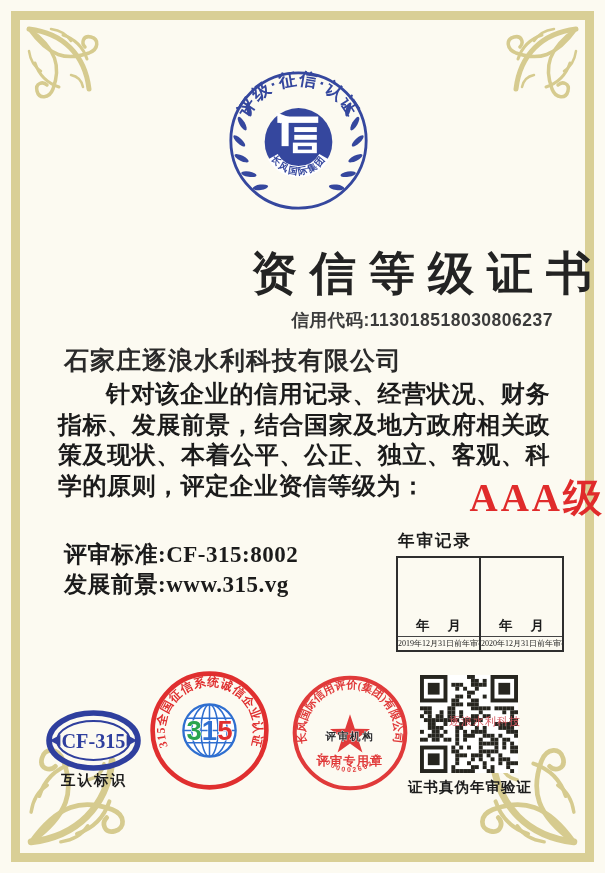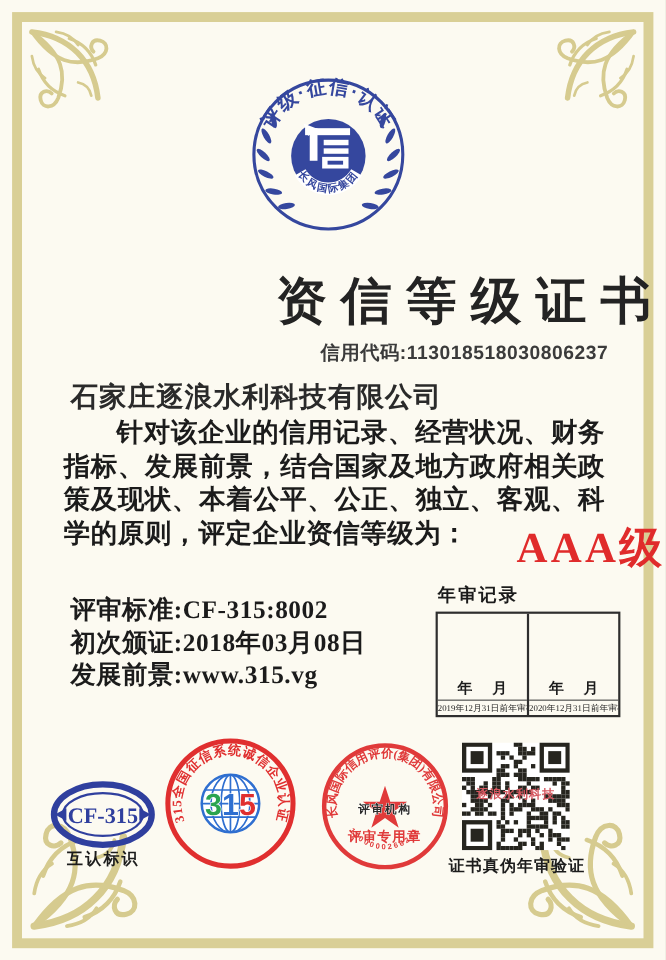--- a/index.html
+++ b/index.html
@@ -59,22 +59,22 @@
 
   .cf315{position:absolute;left:45px;top:708px;width:97px;height:65px;}
   .cf-caption{position:absolute;left:40px;top:771px;width:108px;text-align:center;
       font-size:14.5px;font-weight:bold;letter-spacing:2px;color:#1c1c1c;}
   .globe{position:absolute;left:148px;top:669px;width:123px;height:123px;}
   .seal{position:absolute;left:289px;top:672px;width:122px;height:122px;}
 
   .qr-wrap{position:absolute;left:420px;top:675px;width:98px;height:98px;}
   .qr-wrap svg{width:98px;height:98px;display:block;}
   .qr-overlay{position:absolute;left:0;top:39px;width:100%;text-align:center;
-      font-size:11px;font-weight:bold;color:#d4565e;letter-spacing:1px;
-      font-family:"Liberation Sans","DejaVu Sans",sans-serif;}
+      font-size:11px;font-weight:normal;color:#d4565e;letter-spacing:1px;
+      font-family:"Liberation Sans","DejaVu Sans",sans-serif;padding-left:16px;}
   .qr-caption{position:absolute;left:408px;top:778px;width:160px;text-align:left;
       font-size:14.5px;font-weight:bold;letter-spacing:1px;color:#1c1c1c;}
 </style>
 </head>
 <body>
 
 <div class="page">
 
   <div class="frame"></div>
 
@@ -175,21 +175,20 @@
   <div class="credit-code"><span>信用代码:</span><span>113018518030806237</span></div>
 
   <div class="company">石家庄逐浪水利科技有限公司</div>
 
   <div class="body-text">针对该企业的信用记录、经营状况、财务指标、发展前景，结合国家及地方政府相关政策及现状、本着公平、公正、独立、客观、科学的原则，评定企业资信等级为：</div>
 
   <div class="rating">AAA级</div>
 
   <div class="fields">
     <div class="field-line"><span>评审标准:</span><span>CF-315:8002</span></div>
-    <div class="field-line"><span>初次颁证:</span><span>2018年03月08日</span></div>
     <div class="field-line"><span>发展前景:</span><span>www.315.vg</span></div>
   </div>
 
   <div class="annual">
     <div class="annual-title">年审记录</div>
     <div class="annual-box">
       <div class="annual-cell">
         <div class="ym">
           <span>年</span>
           <span>月</span>

